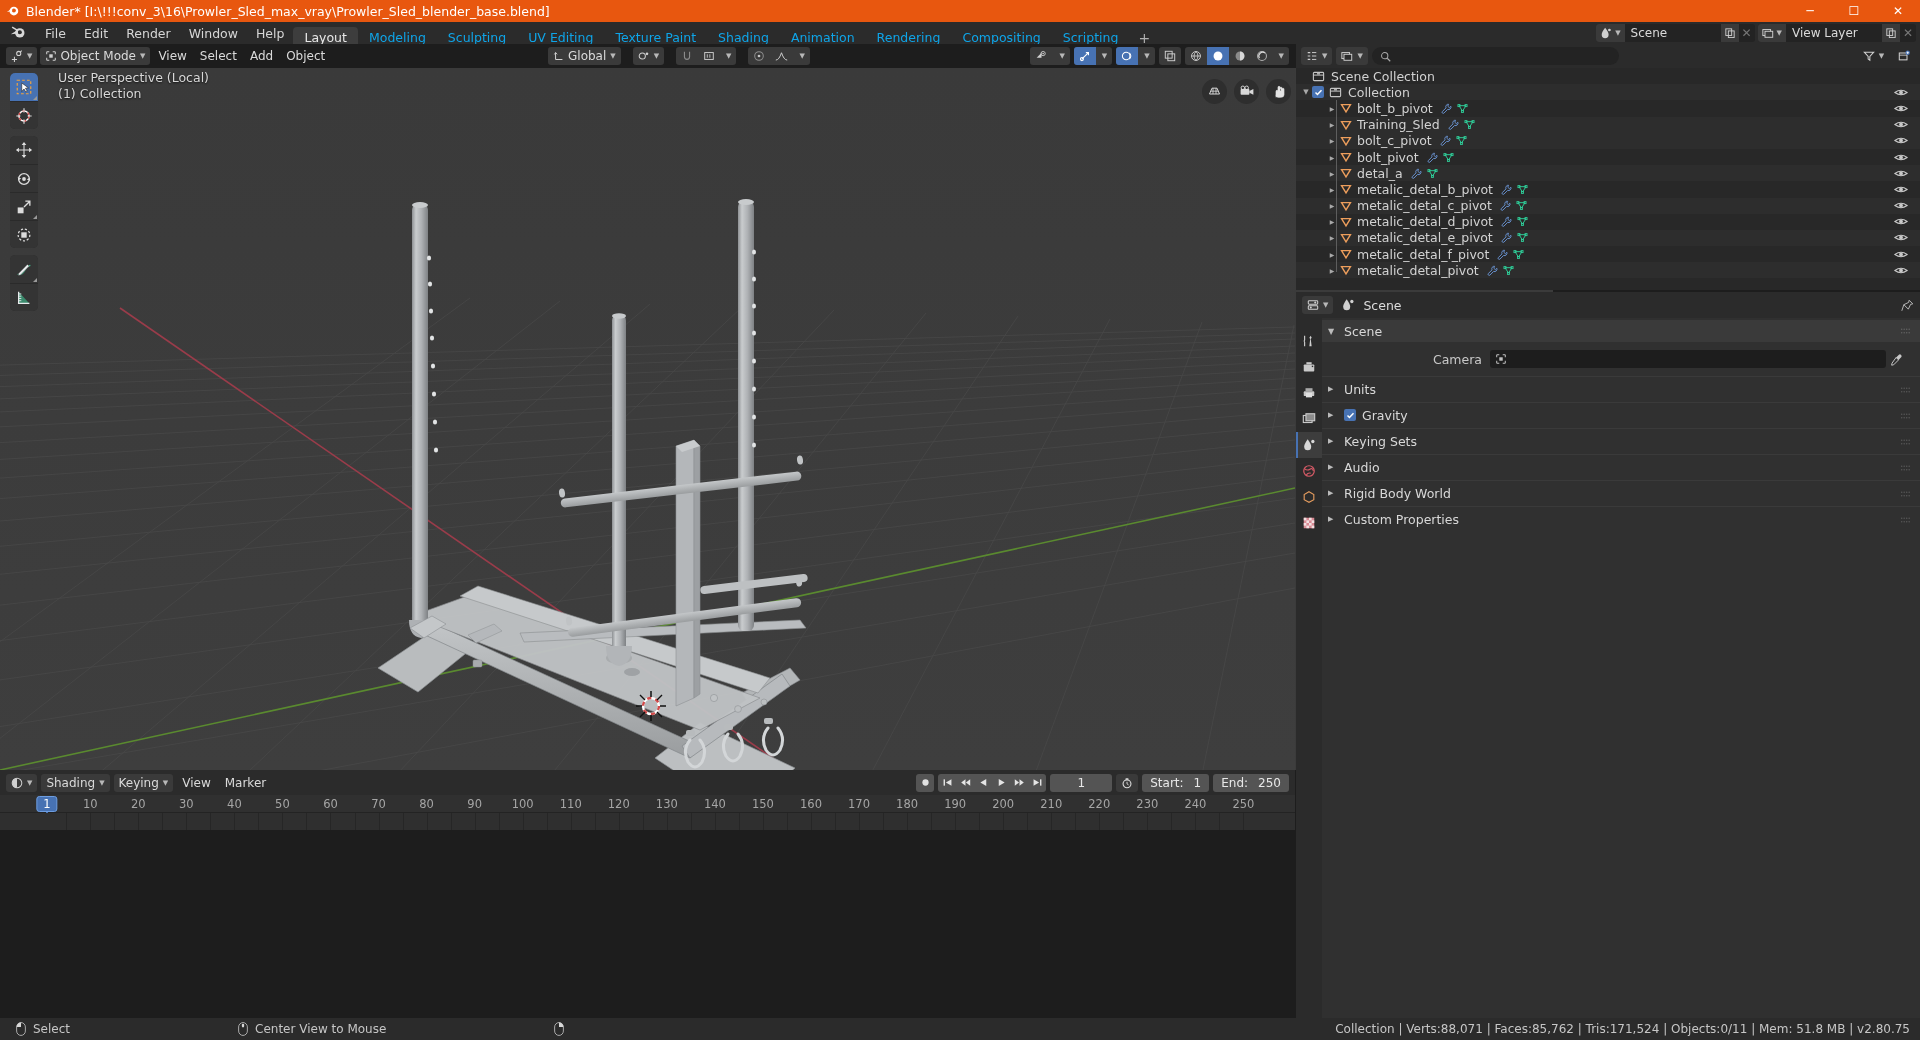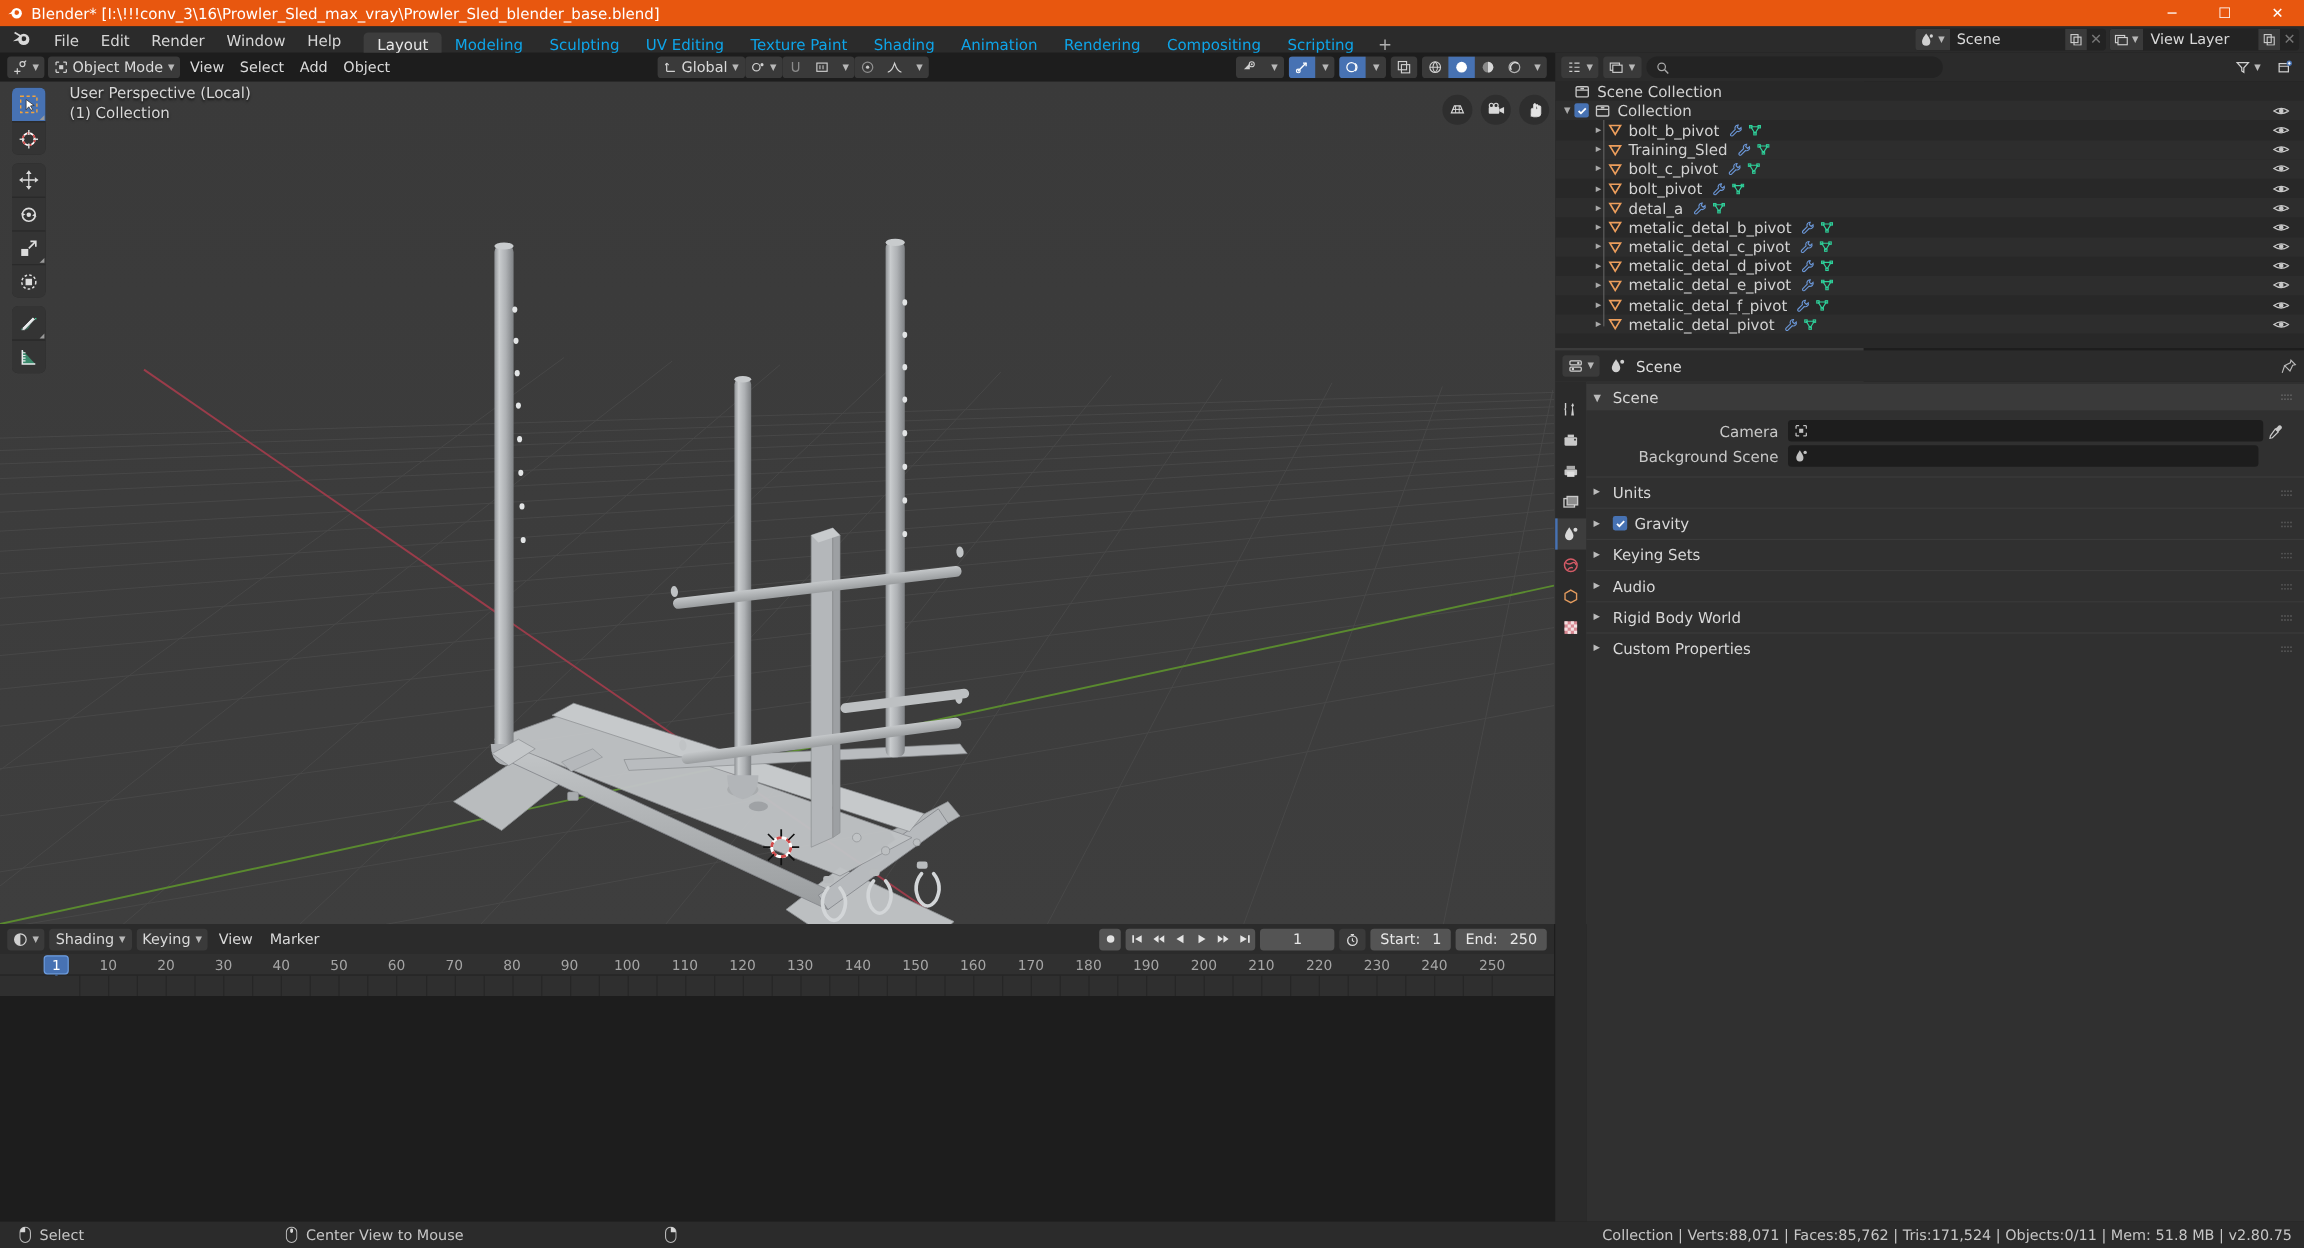--- a/index.html
+++ b/index.html
@@ -27,21 +27,21 @@
   
   .topbar {
     position:absolute; left:0; top:22px; width:1920px; height:22px;
     background:#2b2b2b; display:flex; align-items:center;
   }
   .blender-icon { width:22px; height:20px; margin:0 6px 0 8px; flex:0 0 auto; }
   .menu-item {
     padding:2px 9px; font-size:12.5px; color:#d6d6d6; height:20px;
     display:flex; align-items:center; border-radius:3px; white-space:nowrap;
   }
-  .ws-tabs { display:flex; align-items:flex-end; height:32px; margin-left:10px; }
+  .ws-tabs { display:flex; align-items:flex-end; height:32px; }
   .ws-tab {
     padding:3px 11px 4px; font-size:12.5px; color:#0ea5e9; height:22px;
     display:flex; align-items:center; border-radius:4px 4px 0 0; white-space:nowrap;
   }
   .ws-tab.active { background:#3d3d3d; color:#e8e8e8; }
   .ws-plus { padding:0 9px; color:#b0b0b0; font-size:14px; display:flex; align-items:center; height:22px;}
   .topbar-right { position:absolute; right:4px; top:0; height:22px; display:flex; align-items:center; gap:3px; }
   .id-field {
     display:flex; align-items:center; height:18px; background:#232323;
     border-radius:3px; overflow:hidden;
@@ -299,21 +299,21 @@
         <rect x="5" y="5" width="4" height="4" fill="#d0d0d0"></rect>
       </svg>
       <span>Object Mode</span>
       <span class="caret">▼</span>
     </div>
     <div class="hbtn flat">View</div>
     <div class="hbtn flat">Select</div>
     <div class="hbtn flat">Add</div>
     <div class="hbtn flat">Object</div>
 
-    <div style="position:absolute; left:548px; display:flex; align-items:flex-end; gap:0;">
+    <div style="position:absolute; left:548px; display:flex; align-items:flex-end; gap:12px;">
       <div class="hbtn">
         <svg viewBox="0 0 14 14" width="12" height="12">
           <path d="M3 11 V3 M3 11 H11" stroke="#d0d0d0" stroke-width="1.2" fill="none"></path>
           <path d="M3 3 l2 2 M3 3 l-1.4 2.2" stroke="#d0d0d0" stroke-width="1" fill="none"></path>
         </svg>
         <span>Global</span>
         <span class="caret">▼</span>
       </div>
       <div class="hbtn">
         <svg viewBox="0 0 14 14" width="12" height="12">
@@ -1395,30 +1395,20 @@
           <span></span>
         </span>
         <span class="prop-eyedrop">
           <svg viewBox="0 0 16 16" width="13" height="13">
             <path d="M11 2 a2.2 2.2 0 013 3 L10.5 8.5 L7.5 5.5 Z" fill="#c8c8c8"></path>
             <path d="M7.5 5.5 L10.5 8.5 L4.5 14.5 L2 15 L2.5 12.5 Z" fill="none" stroke="#c8c8c8" stroke-width="1.2"></path>
           </svg>
         </span>
       </div>
 
-      <div class="prop-row">
-        <span class="prop-label">Background Scene</span>
-        <span class="prop-field" style="margin-right:24px;">
-          <svg viewBox="0 0 16 16" width="12" height="12">
-            <path d="M6.5 1.5 C3.5 6 2.5 8 2.5 10 a4 4 0 008 0 c0-2-1-4-4-8.5z" fill="#c0c0c0"></path>
-            <circle cx="12.4" cy="4" r="1.9" fill="#c0c0c0"></circle>
-          </svg>
-          <span></span>
-        </span>
-      </div>
 
     </div>
 
     <div id="props-sections">
         <div class="panel-head sub" style="position: relative; border-top: 1px solid rgb(58, 58, 58); height: 25px;">
           <span class="ptri" style="font-size:7px;">▶</span>
           <span>Units</span>
           <svg class="grip" viewBox="0 0 12 8" style="top:9px;">
             <g fill="#7e7e7e">
               <circle cx="2" cy="2" r="0.9"></circle>

